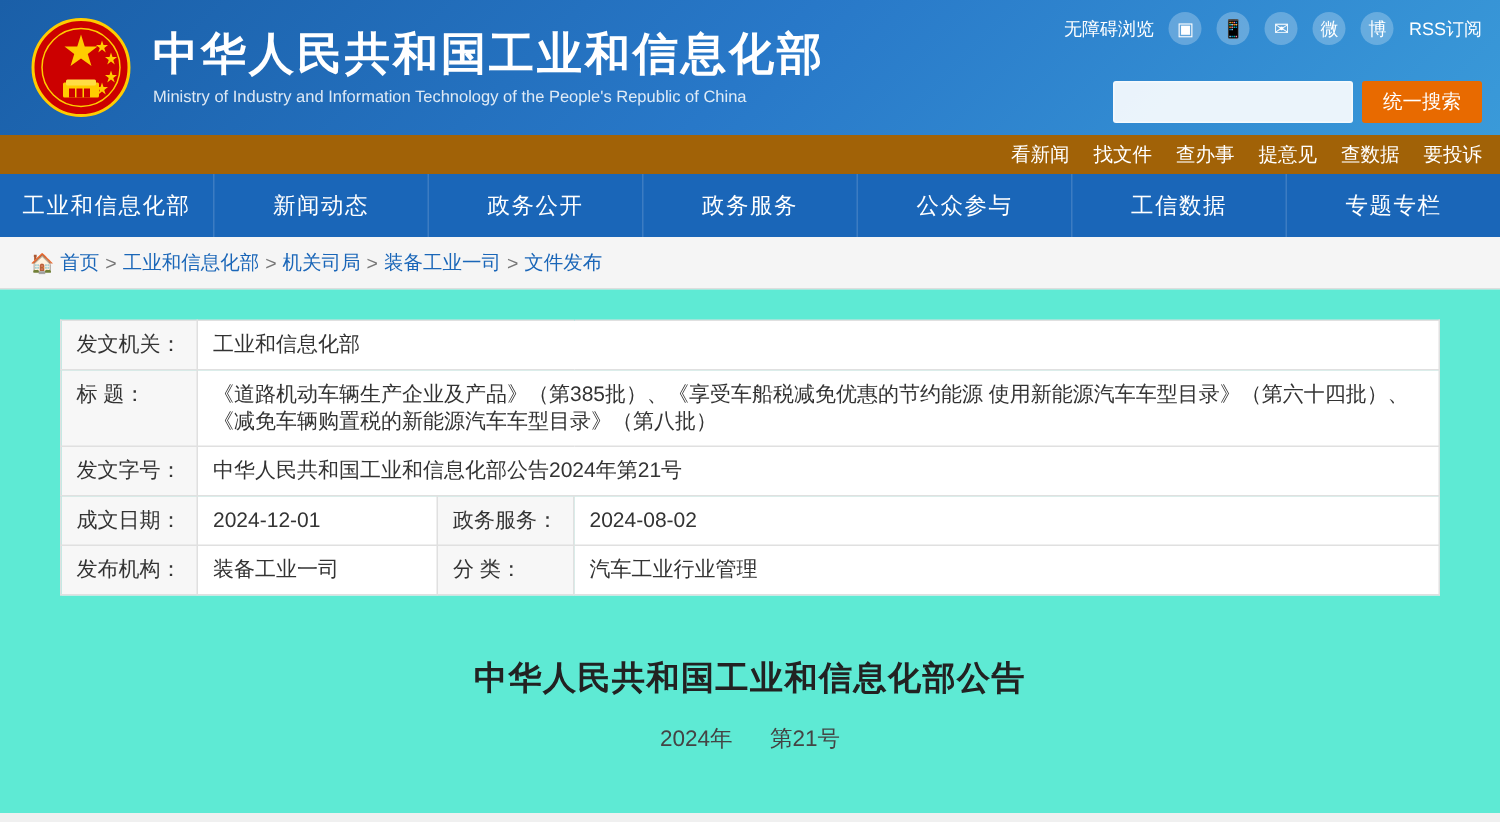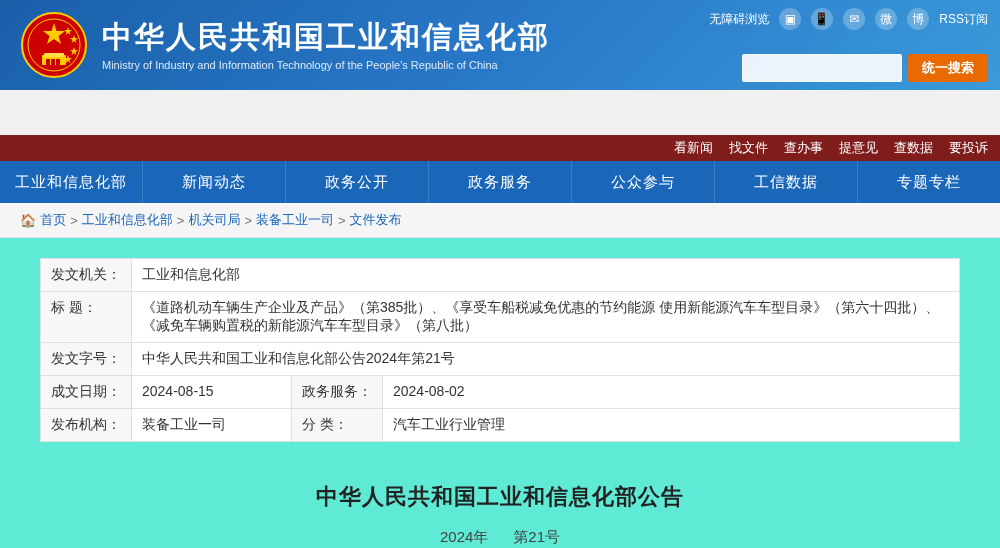--- a/index.html
+++ b/index.html
@@ -86,32 +86,30 @@
     }
     .search-btn {
       background: #e86a00;
       color: #fff;
       border: none;
       padding: 5px 14px;
       font-size: 13px;
       cursor: pointer;
       border-radius: 2px;
       white-space: nowrap;
-      font-weight: bold;
     }
 
     
     .quick-links {
-      background: #7f1d1d;
+      background: #a16207;
       display: flex;
       align-items: center;
       justify-content: flex-end;
       padding: 4px 12px;
       gap: 16px;
-      margin-top: 45px;
     }
     .quick-links a {
       color: #fff;
       font-size: 13px;
       text-decoration: none;
       cursor: pointer;
     }
 
     
     .main-nav {
@@ -282,21 +280,21 @@
     <tr>
       <td class="label-cell">标    题：</td>
       <td class="value-cell" colspan="3">《道路机动车辆生产企业及产品》（第385批）、《享受车船税减免优惠的节约能源 使用新能源汽车车型目录》（第六十四批）、《减免车辆购置税的新能源汽车车型目录》（第八批）</td>
     </tr>
     <tr>
       <td class="label-cell">发文字号：</td>
       <td class="value-cell" colspan="3">中华人民共和国工业和信息化部公告2024年第21号</td>
     </tr>
     <tr>
       <td class="label-cell">成文日期：</td>
-      <td class="value-cell" style="width:160px;">2024-08-15</td>
+      <td class="value-cell" style="width:160px;">2024-12-01</td>
       <td class="label-cell">政务服务：</td>
       <td class="value-cell">2024-08-02</td>
     </tr>
     <tr>
       <td class="label-cell">发布机构：</td>
       <td class="value-cell">装备工业一司</td>
       <td class="label-cell">分    类：</td>
       <td class="value-cell">汽车工业行业管理</td>
     </tr>
   </tbody>

